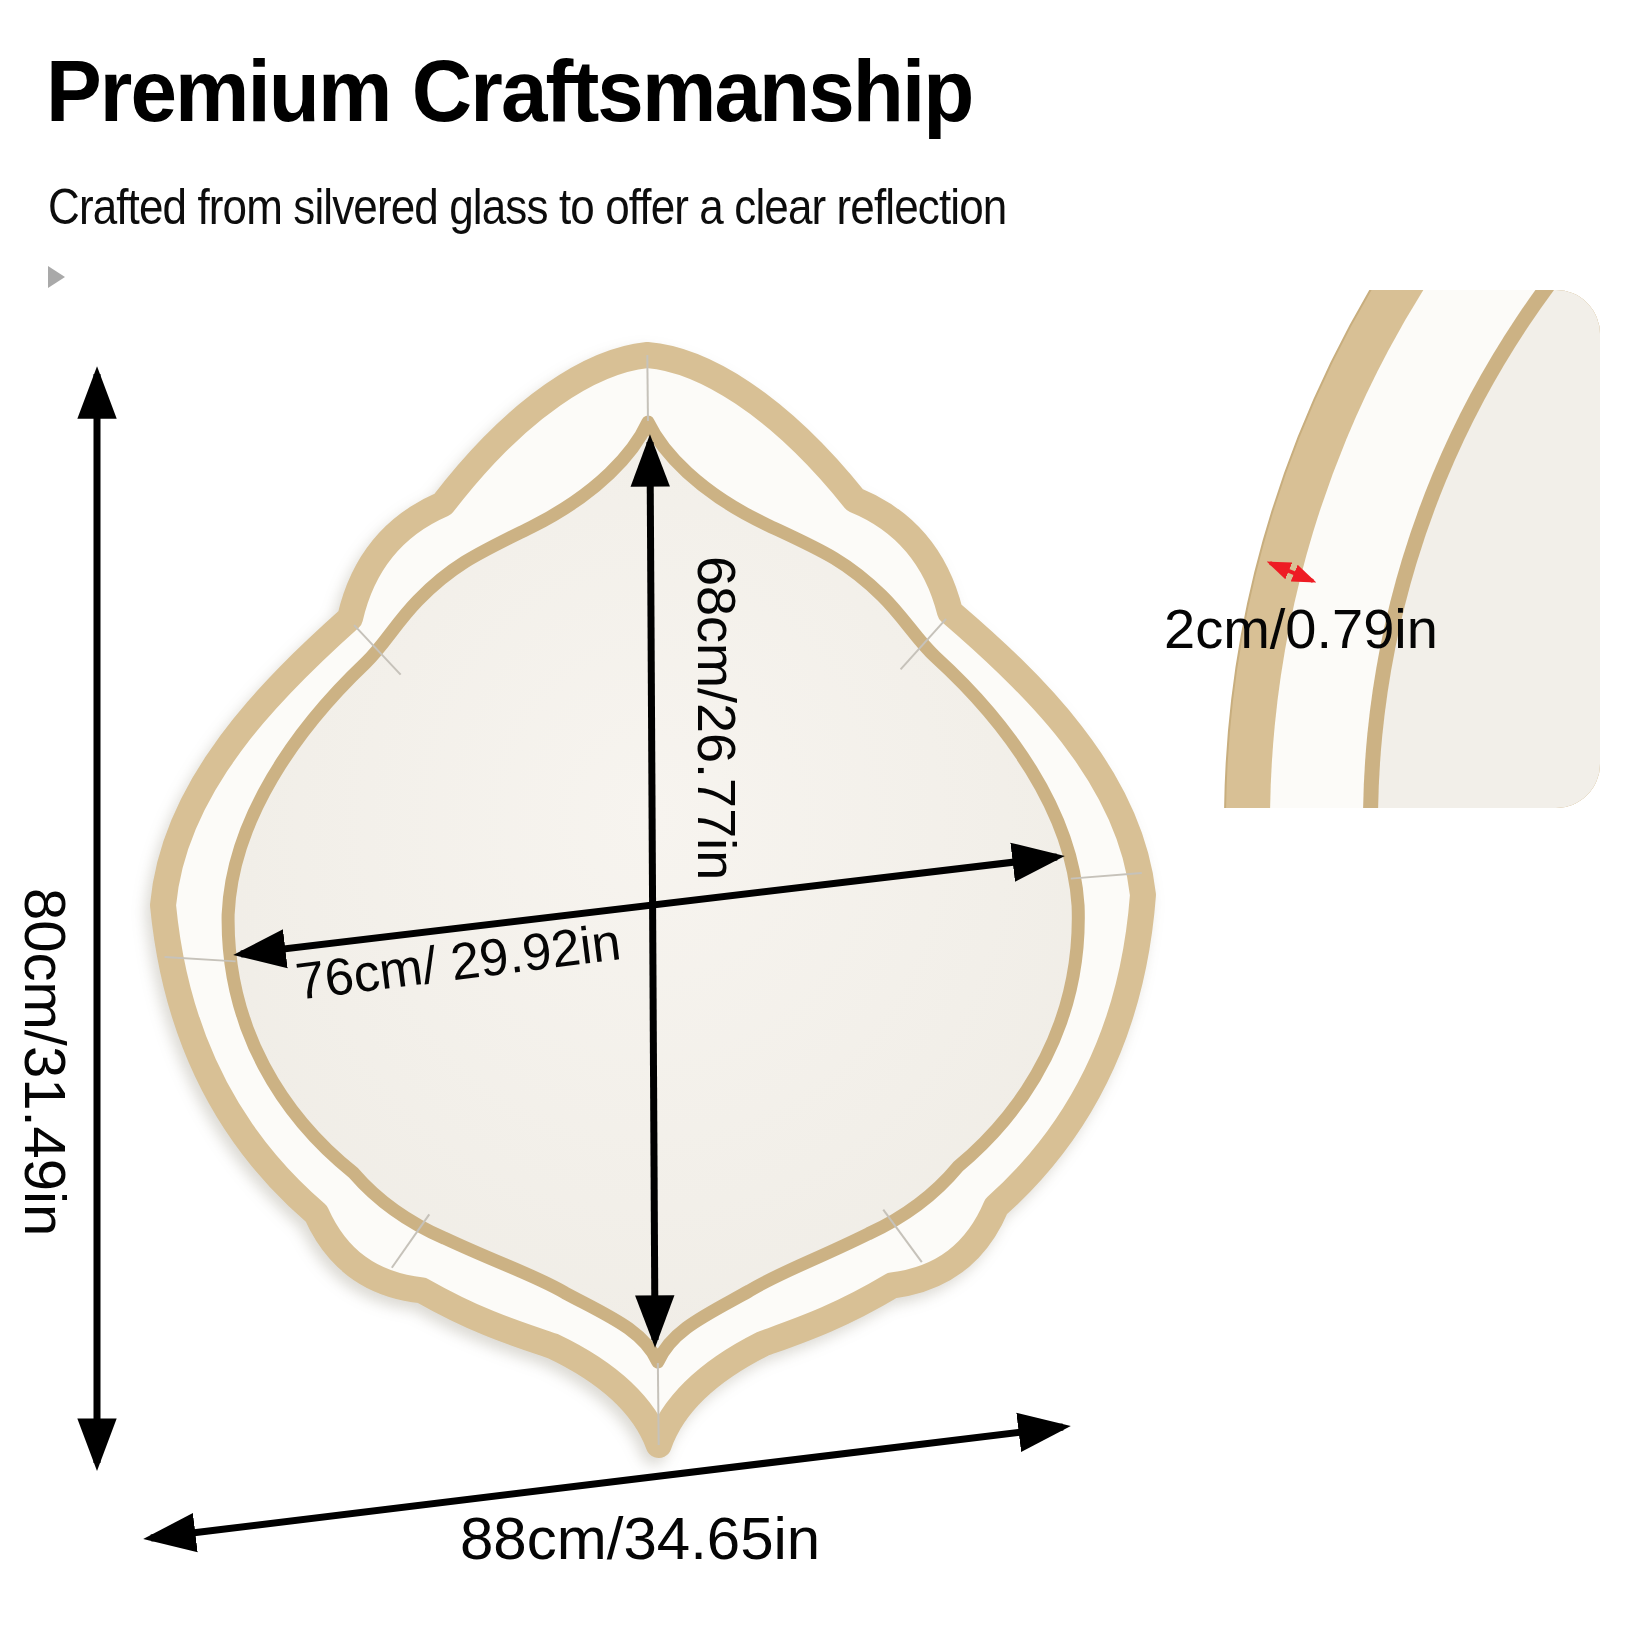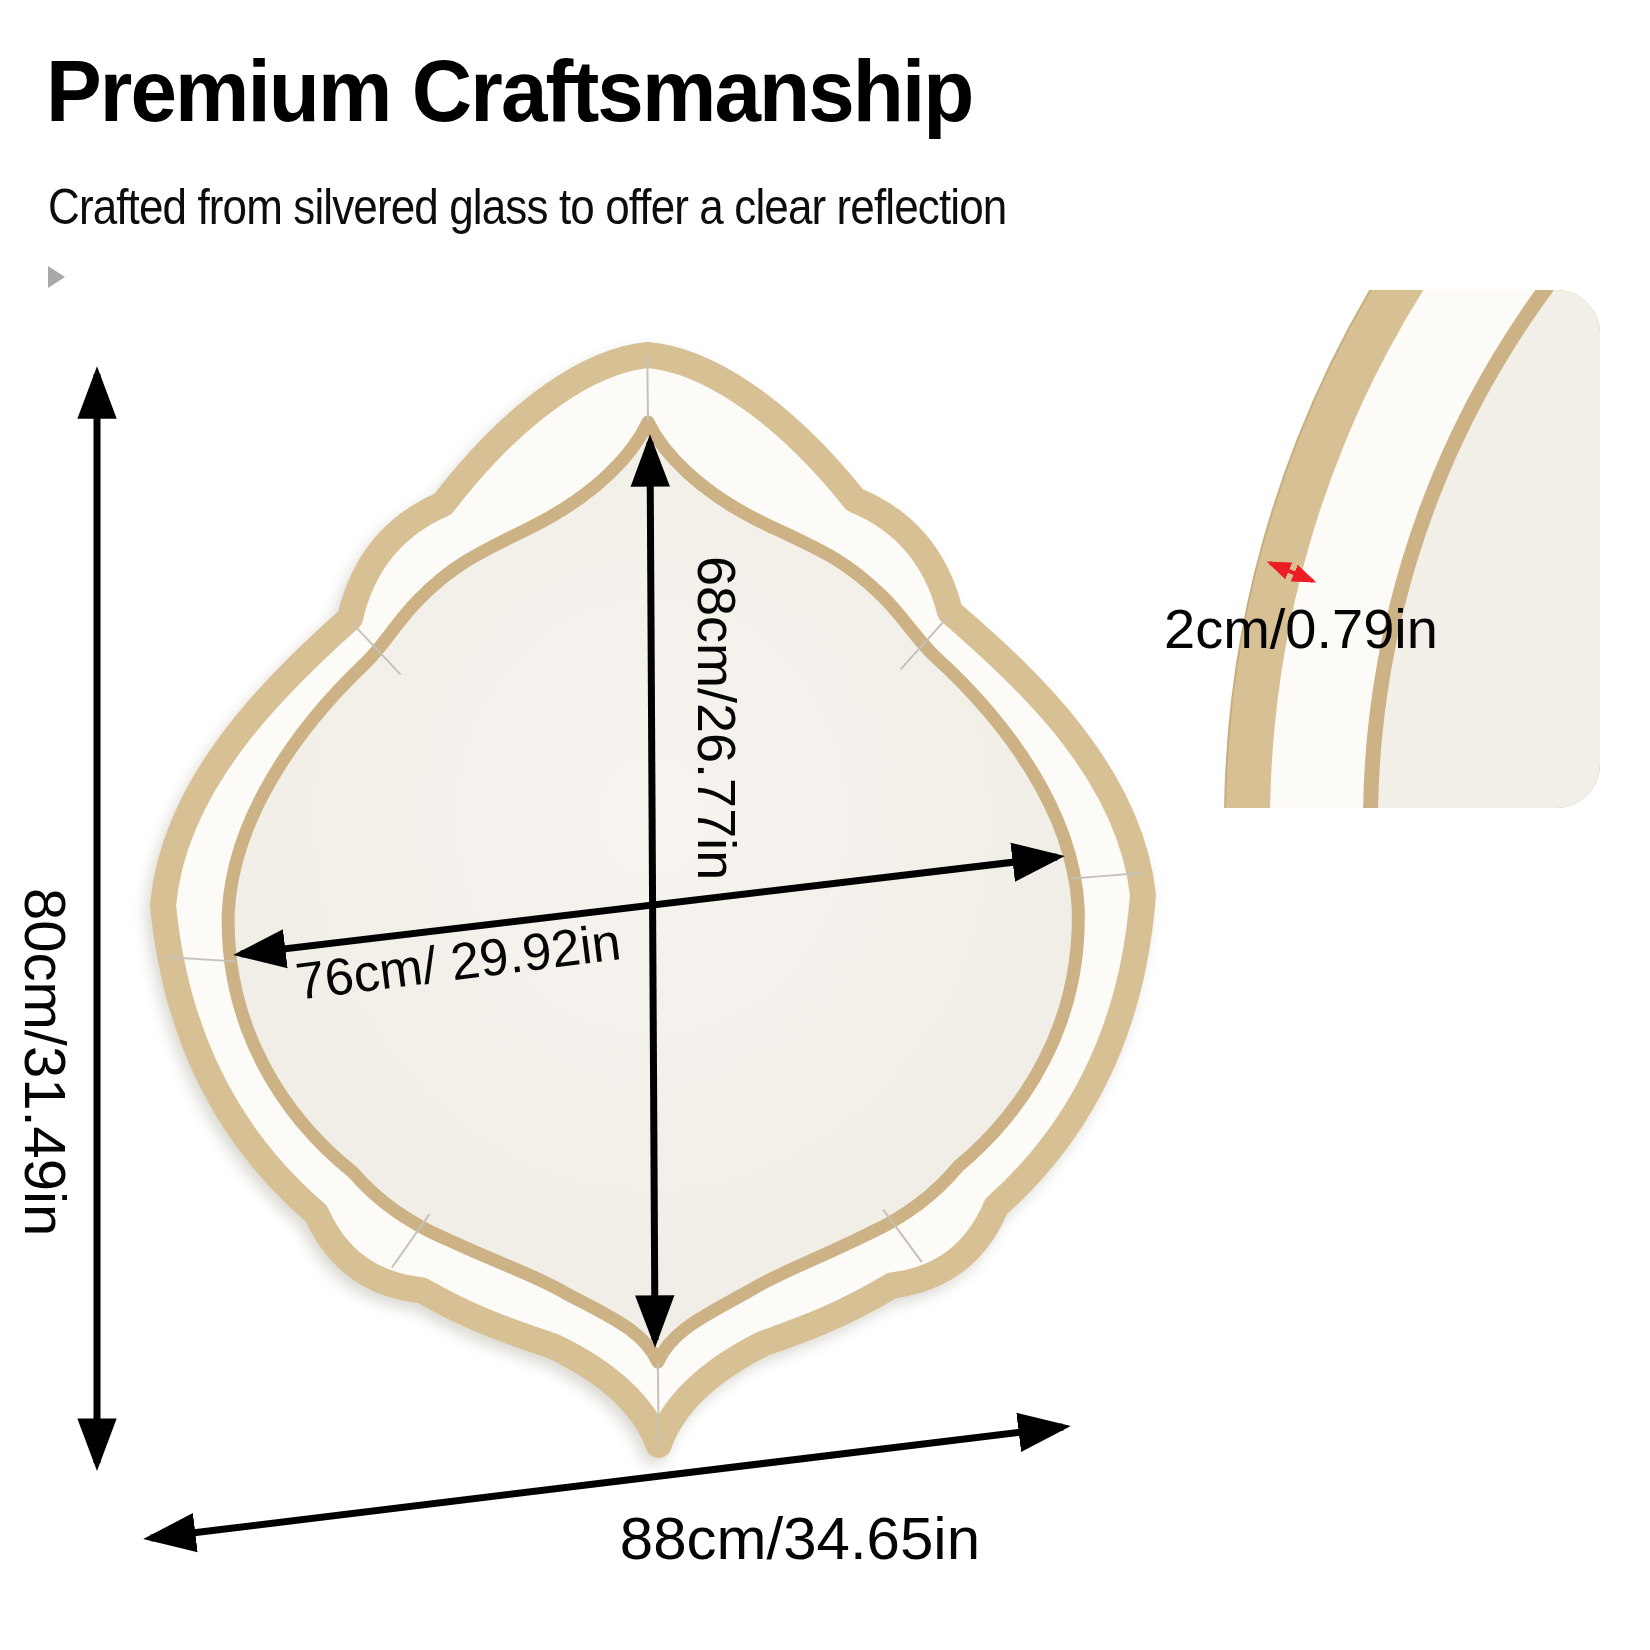--- a/index.html
+++ b/index.html
@@ -19,21 +19,21 @@
   .play-tri{
     left:48px;top:266px;width:0;height:0;
     border-left:17px solid var(--bullet-gray,#a9a9a9);
     border-top:11px solid transparent;border-bottom:11px solid transparent;
   }
   .dim{font-size:56px;color:#050505;white-space:nowrap;}
   .dim-vert{writing-mode:vertical-rl;}
   .lbl-80{left:12px;top:888px;font-size:58px;}
   .lbl-68{left:686px;top:556px;font-size:54px;}
   .lbl-76{left:296px;top:952px;font-size:52px;transform:rotate(-7.2deg);transform-origin:left center;}
-  .lbl-88{left:460px;top:1504px;width:520px;text-align:right;font-size:60px;}
+  .lbl-88{left:460px;top:1504px;width:520px;text-align:left;font-size:60px;}
   .inset{
     left:1150px;top:290px;width:450px;height:518px;border-radius:44px;
     overflow:hidden;background:#ffffff;
   }
   .lbl-2cm{left:14px;top:306px;font-size:56px;}
   svg{display:block;}
   .mirror-svg{filter:drop-shadow(-5px 7px 7px rgba(95,85,60,.22));}
 </style>
 </head>
 <body>

